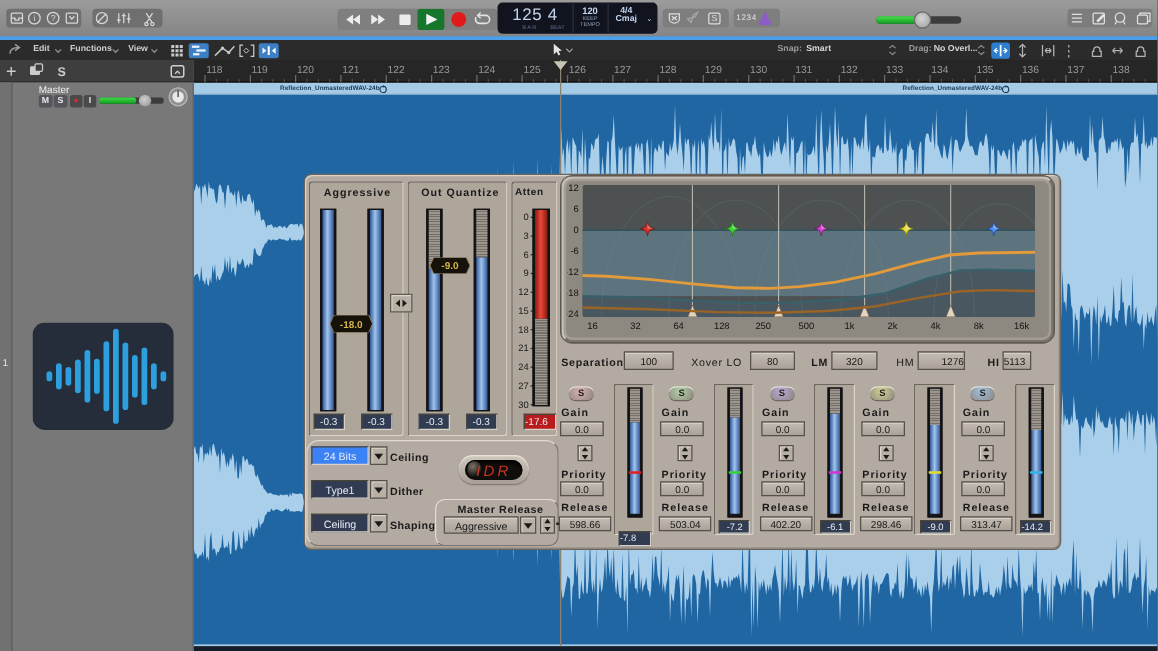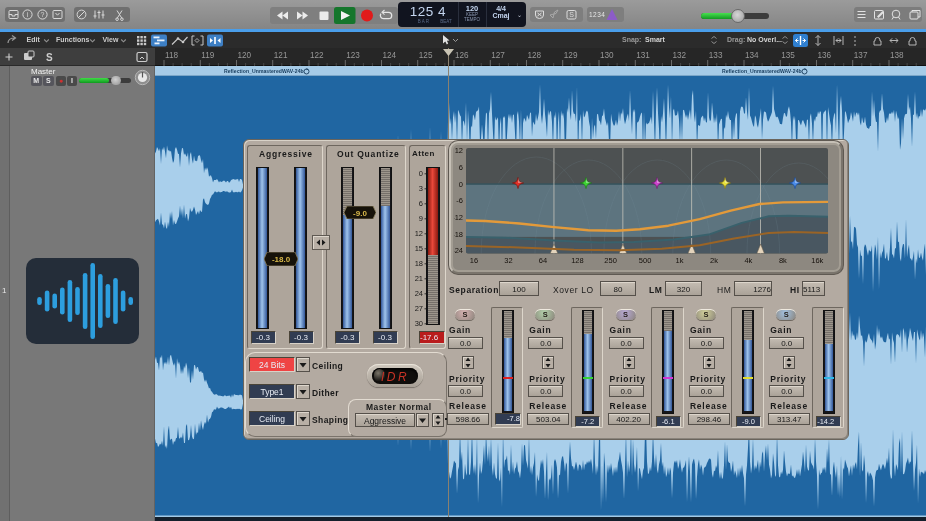--- a/index.html
+++ b/index.html
@@ -477,21 +477,21 @@
 <div class="abs" style="left:553px;top:285px;color:#1a1a1a;font-size:8.5px;font-weight:normal;letter-spacing:0.6px;white-space:nowrap">Xover LO</div>
 <div class="abs" style="left:600px;top:281px;width:36px;height:15px;background:linear-gradient(#c5bdb3,#aaa298);border:1px solid #55504a;box-shadow:inset 0 1px 0 #ddd6cc;color:#181818;font-size:8px;text-align:center;line-height:15px;box-sizing:border-box">80</div>
 <div class="abs" style="left:649px;top:285px;color:#1a1a1a;font-size:8.5px;font-weight:bold;letter-spacing:0.6px;white-space:nowrap">LM</div>
 <div class="abs" style="left:665px;top:281px;width:37px;height:15px;background:linear-gradient(#c5bdb3,#aaa298);border:1px solid #55504a;box-shadow:inset 0 1px 0 #ddd6cc;color:#181818;font-size:8px;text-align:center;line-height:15px;box-sizing:border-box">320</div>
 <div class="abs" style="left:717px;top:285px;color:#1a1a1a;font-size:8.5px;font-weight:normal;letter-spacing:0.6px;white-space:nowrap">HM</div>
 <div class="abs" style="left:734px;top:281px;width:38px;height:15px;background:linear-gradient(#c5bdb3,#aaa298);border:1px solid #55504a;box-shadow:inset 0 1px 0 #ddd6cc;color:#181818;font-size:8px;text-align:right;line-height:15px;box-sizing:border-box">1276</div>
 <div class="abs" style="left:790px;top:285px;color:#1a1a1a;font-size:8.5px;font-weight:bold;letter-spacing:0.6px;white-space:nowrap">HI</div>
 <div class="abs" style="left:802px;top:281px;width:23px;height:15px;background:linear-gradient(#c5bdb3,#aaa298);border:1px solid #55504a;box-shadow:inset 0 1px 0 #ddd6cc;color:#181818;font-size:8px;text-align:left;line-height:15px;box-sizing:border-box">5113</div>
 <div class="abs" style="left:245px;top:352px;width:202px;height:85px;background:#b3aaa1;border-radius:10px;border-top:1.5px solid #e2dbd1;border-left:1.5px solid #e2dbd1;border-bottom:1.5px solid #7a736b;border-right:1.5px solid #7a736b;box-sizing:border-box"></div>
 <div class="abs" style="left:348px;top:399px;width:99px;height:38px;background:#b3aaa1;border-radius:8px;border-top:1.5px solid #e2dbd1;border-left:1.5px solid #e2dbd1;border-bottom:1.5px solid #7a736b;border-right:1.5px solid #7a736b;box-sizing:border-box"></div>
-<div class="abs" style="left:249px;top:357px;width:46px;height:15px;background:#ef4444;border-top:1px solid #4a4438;border-left:1px solid #4a4438;border-bottom:1px solid #d8d2c8;border-right:1px solid #d8d2c8;color:#e8ecf4;font-size:8.5px;text-align:center;line-height:14px;box-sizing:border-box">24 Bits</div>
+<div class="abs" style="left:249px;top:357px;width:46px;height:15px;background:#3b82f6;border-top:1px solid #4a4438;border-left:1px solid #4a4438;border-bottom:1px solid #d8d2c8;border-right:1px solid #d8d2c8;color:#e8ecf4;font-size:8.5px;text-align:center;line-height:14px;box-sizing:border-box">24 Bits</div>
 <div class="abs" style="left:296px;top:357px;width:14px;height:15px;background:#b8afa5;border:1px solid #55504a;box-shadow:inset 1px 1px 0 #ddd6cc;box-sizing:border-box"></div>
 <svg class="abs" style="left:296px;top:357px" width="14" height="15">
     <path d="M3.5,6 h7 l-3.5,4.5 Z" fill="#1a1a1a"></path>
   </svg>
 <div class="abs" style="left:312px;top:361px;color:#1a1a1a;font-size:8.5px;font-weight:bold;letter-spacing:0.4px;white-space:nowrap">Ceiling</div>
 <div class="abs" style="left:249px;top:384px;width:46px;height:15px;background:#313c52;border-top:1px solid #4a4438;border-left:1px solid #4a4438;border-bottom:1px solid #d8d2c8;border-right:1px solid #d8d2c8;color:#e8ecf4;font-size:8.5px;text-align:center;line-height:14px;box-sizing:border-box">Type1</div>
 <div class="abs" style="left:296px;top:384px;width:14px;height:15px;background:#b8afa5;border:1px solid #55504a;box-shadow:inset 1px 1px 0 #ddd6cc;box-sizing:border-box"></div>
 <svg class="abs" style="left:296px;top:384px" width="14" height="15">
     <path d="M3.5,6 h7 l-3.5,4.5 Z" fill="#1a1a1a"></path>
   </svg>
@@ -499,21 +499,21 @@
 <div class="abs" style="left:249px;top:411px;width:46px;height:15px;background:#313c52;border-top:1px solid #4a4438;border-left:1px solid #4a4438;border-bottom:1px solid #d8d2c8;border-right:1px solid #d8d2c8;color:#e8ecf4;font-size:8.5px;text-align:center;line-height:14px;box-sizing:border-box">Ceiling</div>
 <div class="abs" style="left:296px;top:411px;width:14px;height:15px;background:#b8afa5;border:1px solid #55504a;box-shadow:inset 1px 1px 0 #ddd6cc;box-sizing:border-box"></div>
 <svg class="abs" style="left:296px;top:411px" width="14" height="15">
     <path d="M3.5,6 h7 l-3.5,4.5 Z" fill="#1a1a1a"></path>
   </svg>
 <div class="abs" style="left:312px;top:415px;color:#1a1a1a;font-size:8.5px;font-weight:bold;letter-spacing:0.4px;white-space:nowrap">Shaping</div>
 <div class="abs" style="left:367px;top:364px;width:56px;height:23px;border-radius:12px;background:linear-gradient(#cfc8be,#a8a096);box-shadow:inset 0 1px 1px #ece6dc, 0 1px 1px #7a736b"></div>
 <div class="abs" style="left:372px;top:367.5px;width:46px;height:16px;border-radius:8px;background:#100e0c;box-shadow:inset 0 2px 3px #000"></div>
 <div class="abs" style="left:374px;top:369px;width:11px;height:13px;border-radius:6px;background:radial-gradient(circle at 38% 32%,#7a7468,#100e0c 75%)"></div>
 <div class="abs" style="left:381px;top:369.5px;color:#c73325;font-size:12px;font-weight:normal;letter-spacing:2.5px;font-style:italic">IDR</div>
-<div class="abs" style="left:366px;top:402px;color:#1a1a1a;font-size:8.5px;font-weight:bold;letter-spacing:0.5px;white-space:nowrap">Master Normal</div>
+<div class="abs" style="left:366px;top:402px;color:#1a1a1a;font-size:8.5px;font-weight:bold;letter-spacing:0.5px;white-space:nowrap">Master Release</div>
 <div class="abs" style="left:355px;top:413px;width:60px;height:14px;background:linear-gradient(#c5bdb3,#aaa298);border:1px solid #55504a;box-shadow:inset 0 1px 0 #ddd6cc;color:#181818;font-size:8.5px;text-align:center;line-height:14px;box-sizing:border-box">Aggressive</div>
 <div class="abs" style="left:416px;top:413px;width:13px;height:14px;background:#b8afa5;border:1px solid #55504a;box-shadow:inset 1px 1px 0 #ddd6cc;box-sizing:border-box"></div>
 <svg class="abs" style="left:416px;top:413px" width="13" height="14">
     <path d="M3,5.5 h7 l-3.5,4.5 Z" fill="#1a1a1a"></path>
   </svg>
 <div class="abs" style="left:432px;top:413px;width:12px;height:14px;background:#b8afa5;border:1px solid #55504a;box-shadow:inset 1px 1px 0 #ddd6cc;box-sizing:border-box"></div>
 <svg class="abs" style="left:432px;top:413px" width="12" height="14">
     <path d="M3.5,5.5 h5 l-2.5,-3.5 Z M3.5,8.5 h5 l-2.5,3.5 Z" fill="#1a1a1a"></path>
   </svg>
 <div class="abs" style="left:445px;top:418px;width:5px;height:1.5px;background:#1a1a1a"></div>
@@ -527,21 +527,21 @@
 <div class="abs" style="left:449.0px;top:373.5px;color:#1a1a1a;font-size:8.5px;font-weight:bold;letter-spacing:0.8px;white-space:nowrap">Priority</div>
 <div class="abs" style="left:448.0px;top:384.5px;width:35px;height:12px;background:linear-gradient(#c5bdb3,#aaa298);border:1px solid #55504a;box-shadow:inset 0 1px 0 #ddd6cc;color:#181818;font-size:8px;text-align:center;line-height:12px;box-sizing:border-box">0.0</div>
 <div class="abs" style="left:449.0px;top:401px;color:#1a1a1a;font-size:8.5px;font-weight:bold;letter-spacing:0.8px;white-space:nowrap">Release</div>
 <div class="abs" style="left:447.0px;top:413px;width:42px;height:12px;background:linear-gradient(#c5bdb3,#aaa298);border:1px solid #55504a;box-shadow:inset 0 1px 0 #ddd6cc;color:#181818;font-size:8px;text-align:center;line-height:12px;box-sizing:border-box">598.66</div>
 <div class="abs" style="left:490.5px;top:307px;width:32.5px;height:121px;background:#aea59b;border-radius:2px;border-top:1.5px solid #6e675f;border-left:1.5px solid #6e675f;border-bottom:1.5px solid #ddd6cb;border-right:1.5px solid #ddd6cb;box-sizing:border-box"></div>
 <div class="abs" style="left:501.5px;top:310px;width:12px;height:104px;background:#16161a;border:1px solid #111;box-sizing:border-box">
     <div style="position:absolute;left:1px;right:1px;top:0px;height:27px;background:repeating-linear-gradient(#9d968c 0px,#9d968c 1px,#76706a 1px,#76706a 2px)"></div>
     <div style="position:absolute;left:1px;right:1px;top:27px;height:73px;background:linear-gradient(90deg,#33589a,#9fc4ec 45%,#33589a)"></div>
   </div>
 <div class="abs" style="left:502.5px;top:376.5px;width:10px;height:2.5px;background:#e02020"></div>
-<div class="abs" style="left:495.0px;top:413px;width:26px;height:11.5px;background:#313c52;border-top:1px solid #4a4438;border-left:1px solid #4a4438;border-bottom:1px solid #d8d2c8;border-right:1px solid #d8d2c8;color:#e8ecf4;font-size:7.5px;text-align:right;line-height:10.5px;box-sizing:border-box">-7.8</div>
+<div class="abs" style="left:495.0px;top:425px;width:26px;height:11.5px;background:#313c52;border-top:1px solid #4a4438;border-left:1px solid #4a4438;border-bottom:1px solid #d8d2c8;border-right:1px solid #d8d2c8;color:#e8ecf4;font-size:7.5px;text-align:left;line-height:10.5px;box-sizing:border-box">-7.8</div>
 <div class="abs" style="left:535.3px;top:309px;width:20px;height:11px;border-radius:6px;background:radial-gradient(circle at 45% 35%,#b2d2aa,#8a837a);box-shadow:inset 0 1px 0 #eee8de,0 1px 0 #6e675f;color:#26201a;font-size:7.5px;font-weight:bold;text-align:center;line-height:11px">S</div>
 <div class="abs" style="left:529.3px;top:324.5px;color:#1a1a1a;font-size:8.5px;font-weight:bold;letter-spacing:0.8px;white-space:nowrap">Gain</div>
 <div class="abs" style="left:528.3px;top:336.5px;width:35px;height:12px;background:linear-gradient(#c5bdb3,#aaa298);border:1px solid #55504a;box-shadow:inset 0 1px 0 #ddd6cc;color:#181818;font-size:8px;text-align:center;line-height:12px;box-sizing:border-box">0.0</div>
 <div class="abs" style="left:542.3px;top:356px;width:12px;height:13px;background:#b8afa5;border:1px solid #55504a;box-shadow:inset 1px 1px 0 #ddd6cc;box-sizing:border-box"></div>
 <svg class="abs" style="left:542.3px;top:356px" width="12" height="13">
     <path d="M3.5,5.0 h5 l-2.5,-3.5 Z M3.5,8.0 h5 l-2.5,3.5 Z" fill="#1a1a1a"></path>
   </svg>
 <div class="abs" style="left:529.3px;top:373.5px;color:#1a1a1a;font-size:8.5px;font-weight:bold;letter-spacing:0.8px;white-space:nowrap">Priority</div>
 <div class="abs" style="left:528.3px;top:384.5px;width:35px;height:12px;background:linear-gradient(#c5bdb3,#aaa298);border:1px solid #55504a;box-shadow:inset 0 1px 0 #ddd6cc;color:#181818;font-size:8px;text-align:center;line-height:12px;box-sizing:border-box">0.0</div>
 <div class="abs" style="left:529.3px;top:401px;color:#1a1a1a;font-size:8.5px;font-weight:bold;letter-spacing:0.8px;white-space:nowrap">Release</div>

